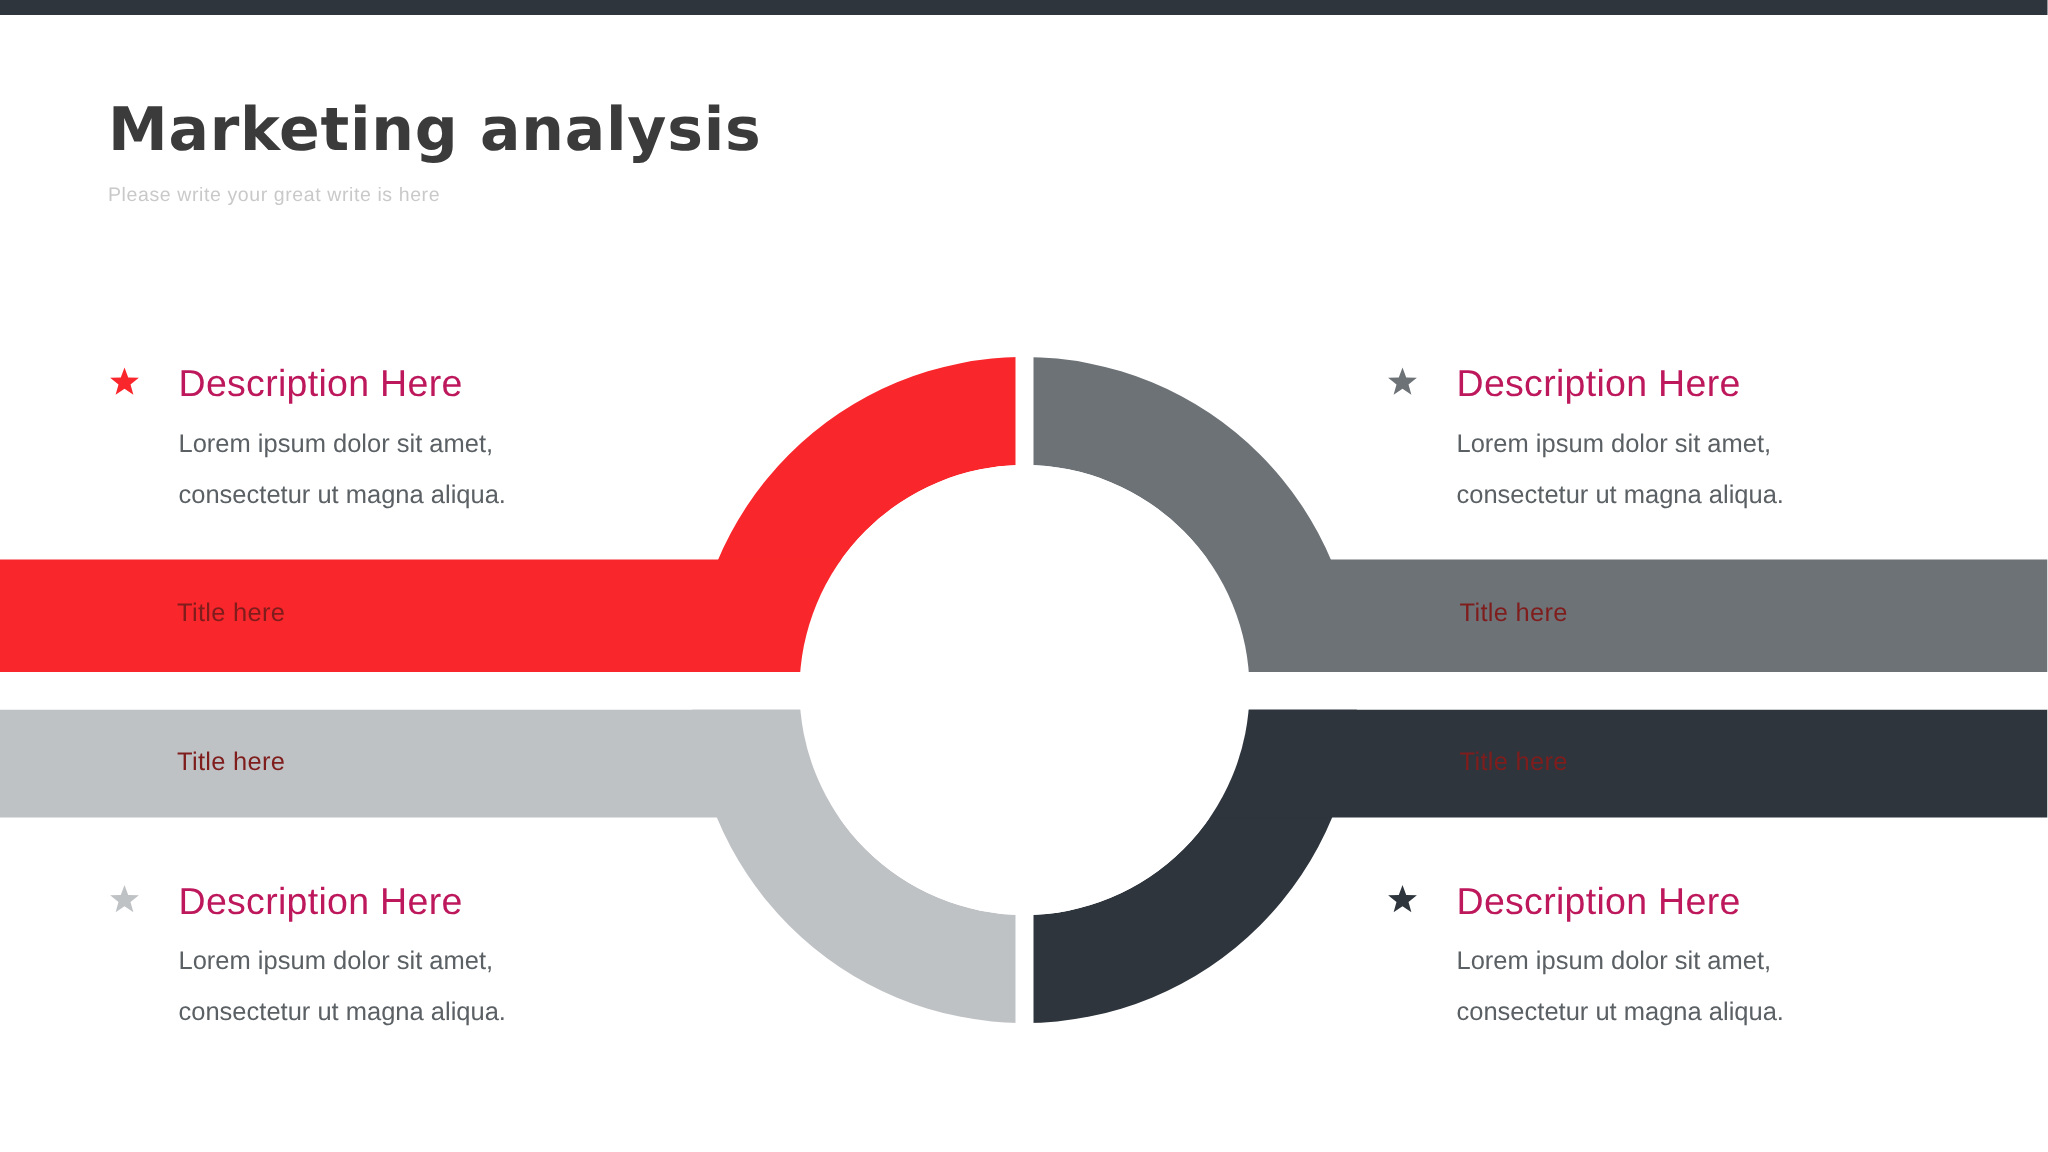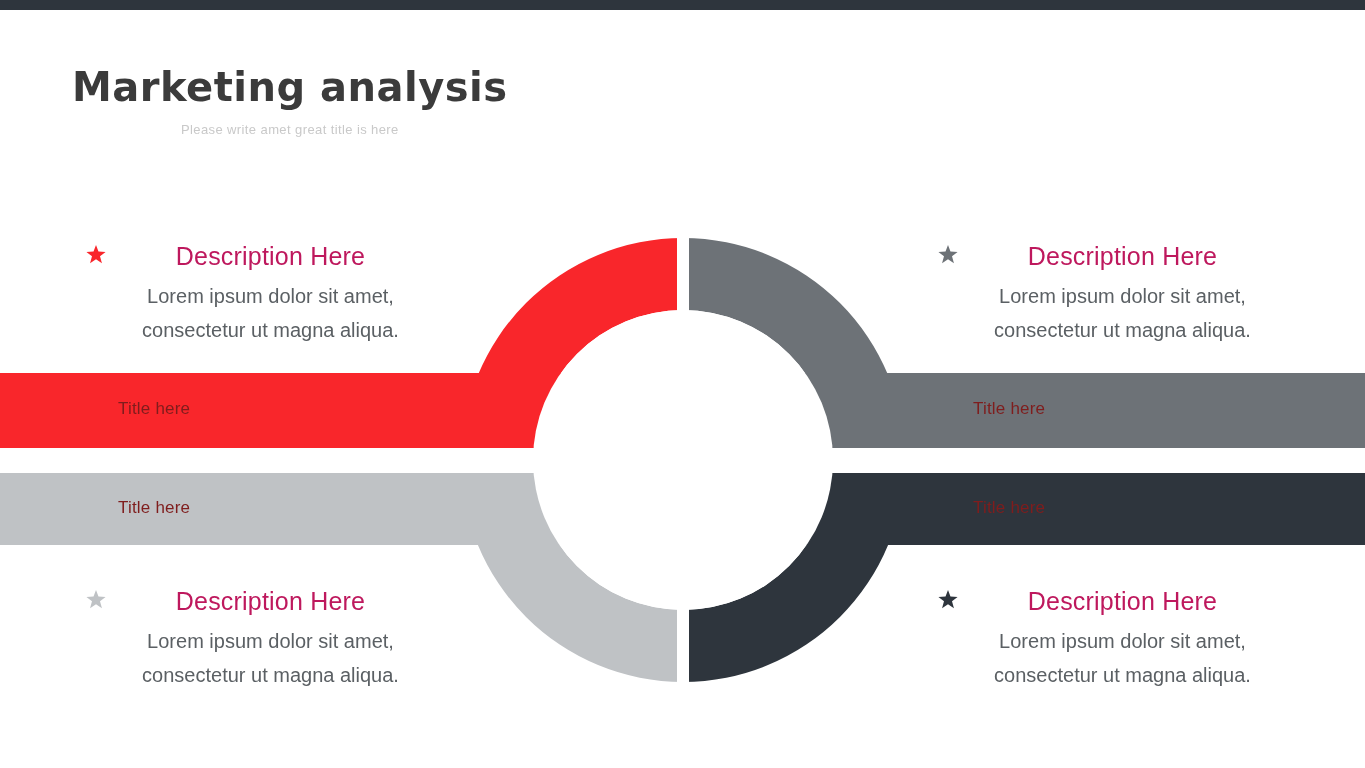--- a/index.html
+++ b/index.html
@@ -2,21 +2,21 @@
 <html><head>
 <meta charset="utf-8">
 <style>
   * { margin:0; padding:0; box-sizing:border-box; }
   html,body { width:1365px; height:768px; }
   body {
     font-family:"Liberation Sans", sans-serif;
     background:#ffffff;
     overflow:hidden;
   }
-  .slide { position:relative; width:1106px; height:768px; background:#ffffff;text-align:center; }
+  .slide { position:relative; width:1106px; height:768px; background:#ffffff; }
 
   .top-strip {
     position:absolute; top:0; left:0; width:1365px; height:10px;
     background:#2e353d;
   }
 
   .header { position:absolute; left:72px; top:62px; }
   .title {
     font-family:"DejaVu Sans", sans-serif;
     font-size:40px; font-weight:800; color:#3b3b3b;
@@ -42,33 +42,33 @@
   .d-tr { left:924px; top:242px; }
   .d-bl { left:72px;  top:587px; }
   .d-br { left:924px; top:587px; }
   .star-wrap { width:47px; flex:0 0 47px; padding-top:2px; }
   .desc-text { flex:1; }
   .desc h3 {
     font-size:25px; font-weight:400; color:#be185d;
     letter-spacing:0.2px; margin-bottom:8px;
   }
   .desc p {
-    font-size:20px; color:#5b6064; line-height:34px; white-space:nowrap;
+    font-size:17px; color:#5b6064; line-height:34px; white-space:nowrap;
   }
 </style>
 </head>
 <body>
 
 <div class="slide">
 
   <div class="top-strip"></div>
 
   <div class="header">
     <h1 class="title">Marketing analysis</h1>
-    <p class="subtitle">Please write amet great title is here</p>
+    <p class="subtitle">Please write your great write is here</p>
   </div>
 
   <svg class="diagram-svg" viewBox="0 0 1365 768" aria-hidden="true">
     <path d="M 461 460 A 222 222 0 0 1 683 238 L 683 310 A 150 150 0 0 0 533 460 Z" fill="#f9262b"></path>
     <path d="M 683 238 A 222 222 0 0 1 905 460 L 833 460 A 150 150 0 0 0 683 310 Z" fill="#6d7277"></path>
     <path d="M 683 682 A 222 222 0 0 1 461 460 L 533 460 A 150 150 0 0 0 683 610 Z" fill="#bfc2c5"></path>
     <path d="M 905 460 A 222 222 0 0 1 683 682 L 683 610 A 150 150 0 0 0 833 460 Z" fill="#2e353d"></path>
 
     <rect x="0" y="373" width="683" height="75" fill="#f9262b"></rect>
     <rect x="683" y="373" width="682" height="75" fill="#6d7277"></rect>

